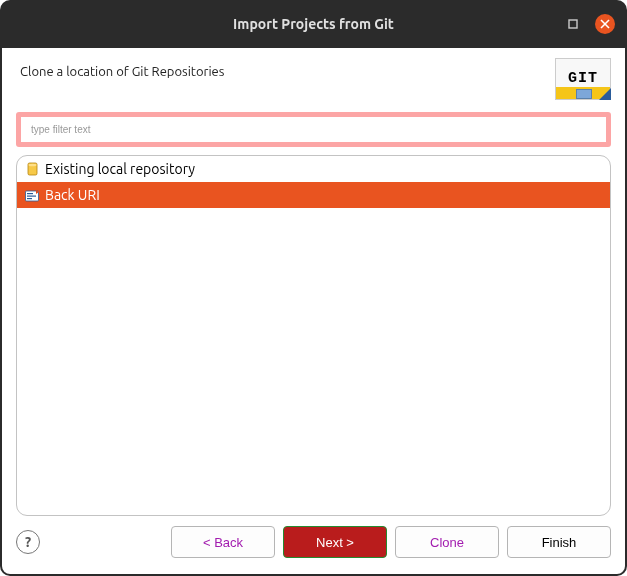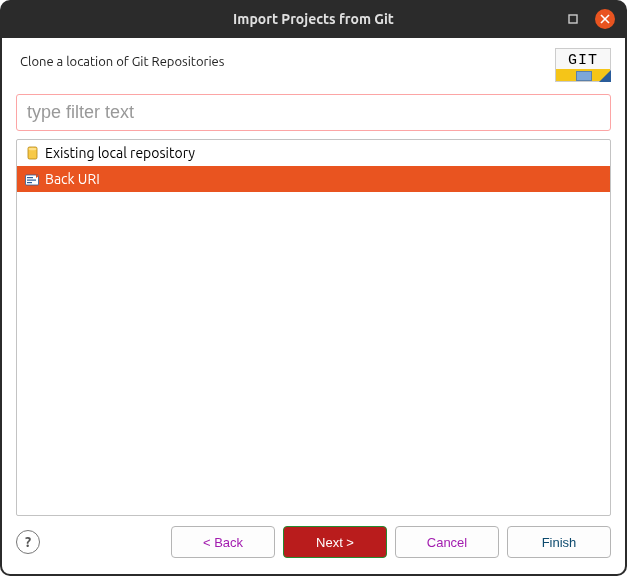--- a/index.html
+++ b/index.html
@@ -8,21 +8,21 @@
       font-size: 13px;
       background: #fff;
       width: 627px;
       height: 576px;
       overflow: hidden;
       display: flex;
       flex-direction: column;
     }
     .titlebar {
       background: #2b2b2b;
-      height: 38px;
+      height: 48px;
       display: flex;
       align-items: center;
       padding: 0 10px;
       position: relative;
       border-radius: 10px 10px 0 0;
     }
     .titlebar-title {
       flex: 1;
       text-align: center;
       color: #e0e0e0;
@@ -71,27 +71,27 @@
       color: #222;
     }
     .header-sub {
       margin-top: 6px;
       margin-left: 4px;
       font-size: 13px;
       color: #222;
     }
     .header-icon {
       width: 56px;
-      height: 34px;
+      height: 42px;
       display: flex;
       flex-direction: column;
       align-items: center;
       justify-content: flex-end;
       border: 1px solid #ccc;
-      font-weight: 400;
+      font-weight: 700;
       font-family: "Courier New", monospace;
       background: #f8f8f8;
       position: relative;
     }
     .git-label {
       font-size: 15px;
       letter-spacing: 1px;
       padding-top: 2px;
     }
     .git-band {
@@ -116,34 +116,34 @@
       border-right: 12px solid #2a5c9a;
       border-top: 12px solid transparent;
     }
     .content {
       flex: 1;
       padding: 0 14px 0 14px;
       display: flex;
       flex-direction: column;
     }
     .filter-input {
-      border: 1px solid #fca5a5;
+      border: 5px solid #fca5a5;
       border-radius: 3px;
       width: 100%;
       padding: 7px 10px;
-      font-size: 18px;
+      font-size: 10px;
       color: #b91c1c;
       font-style: normal;
       margin-bottom: 8px;
     }
     .filter-input::placeholder { color: #999; }
     .list-box {
       flex: 1;
       border: 1px solid #c3c3c3;
-      border-radius: 2px;
+      border-radius: 11px;
       background: #fff;
       overflow: hidden;
     }
     .list-item {
       display: flex;
       align-items: center;
       padding: 3px 8px;
       font-size: 14px;
       gap: 6px;
       cursor: pointer;
@@ -194,21 +194,21 @@
       align-items: center;
       justify-content: center;
     }
     .wiz-btn.primary {
       background: #b91c1c;
       border-color: #258a30;
       color: #fff;
       font-weight: 500;
     }
     .wiz-btn.disabled {
-      color: #0c4a6e;
+      color: #000000;
       cursor: default;
     }
   </style>
 </head>
 <body>
 
 <div class="titlebar">
   <div class="titlebar-title">Import Projects from Git</div>
   <div class="titlebar-buttons">
     <div class="win-btn">
@@ -261,17 +261,17 @@
         </span>
         <span>Back URI</span>
       </div>
     </div>
   </div>
 
   <div class="footer">
     <div class="help-btn">?</div>
     <button class="wiz-btn">&lt; Back</button>
     <button class="wiz-btn primary">Next &gt;</button>
-    <button class="wiz-btn">Cancel</button>
+    <button class="wiz-btn">Clone</button>
     <button class="wiz-btn disabled">Finish</button>
   </div>
 
 </div>
 
 </body></html>

